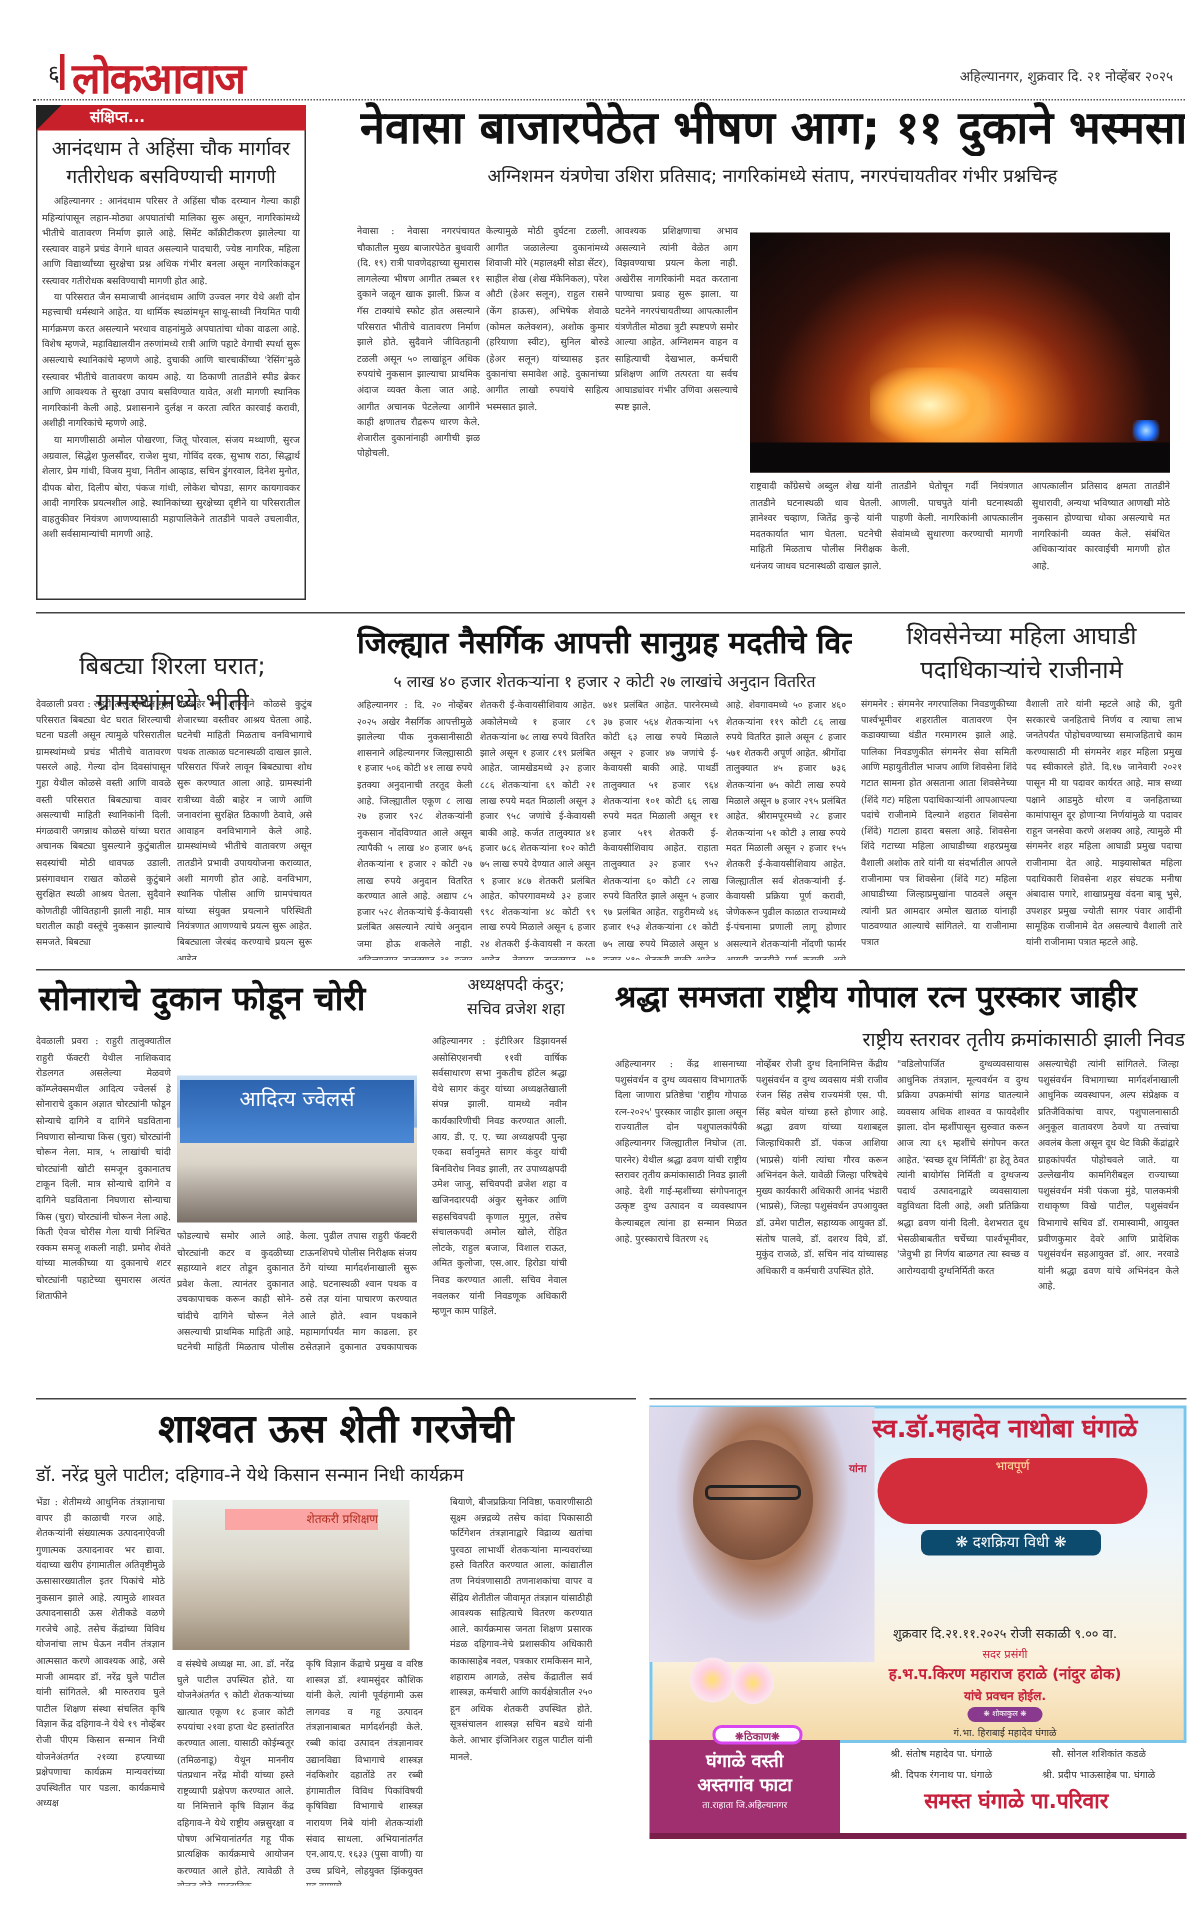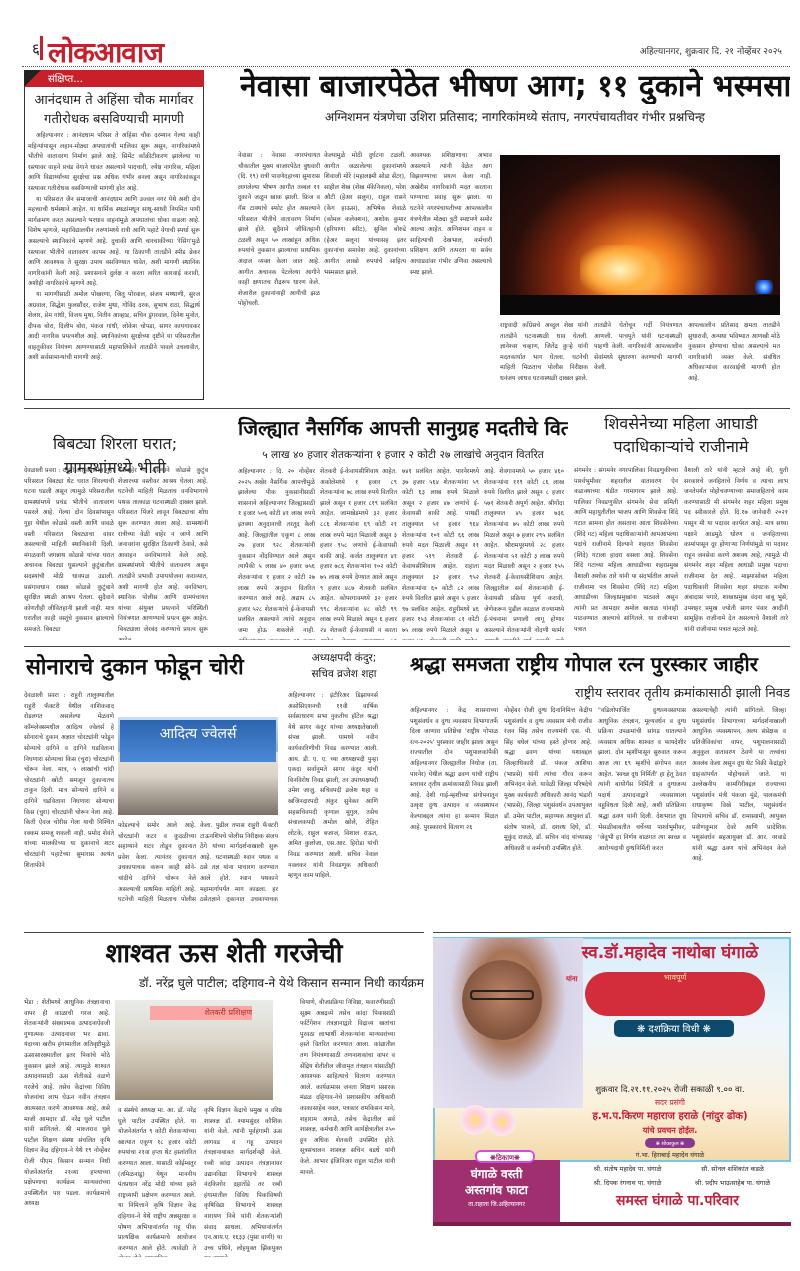--- a/index.html
+++ b/index.html
@@ -8,21 +8,21 @@
   .page-num { left: 32px; top: 38px; font-size: 15px; font-family: "DejaVu Sans", sans-serif; }
   .mast-bar { left: 40px; top: 36px; width: 3px; height: 24px; background: #c8202a; }
   .logo { left: 48px; top: 32px; font-size: 28px; font-weight: bold; color: #c8202a; font-family: "DejaVu Sans", sans-serif; letter-spacing: -1px; }
   .dateline { right: 18px; top: 44px; font-size: 9px; font-family: "DejaVu Sans", sans-serif; color: #333; margin-left: 44px; }
   .dotline { left: 22px; top: 66px; width: 768px; border-top: 1px dotted #555; }
   .col-text { font-size: 6.2px; line-height: 10.6px; color: #333; text-align: justify; }
   .col-text p { text-indent: 8px; }
   .hl-big { font-family: "DejaVu Sans", sans-serif; font-weight: bold; color: #111; }
   .hl-thin { font-family: "DejaVu Sans", sans-serif; color: #222; }
   .brief-box { left: 24px; top: 70px; width: 180px; height: 330px; border: 1px solid #333; }
-  .brief-tag { left: 24px; top: 70px; width: 180px; height: 17px; background: #c8202a; color: #fff; font-size: 10px; font-weight: normal; padding-left: 24px; line-height: 17px; font-family: "DejaVu Sans", sans-serif; }
+  .brief-tag { left: 24px; top: 70px; width: 180px; height: 17px; background: #c8202a; color: #fff; font-size: 10px; font-weight: bold; padding-left: 36px; line-height: 17px; font-family: "DejaVu Sans", sans-serif; }
   .brief-tag:before { content: ""; position: absolute; left: 0; top: 0; border-top: 17px solid #222; border-right: 17px solid transparent; }
   .brief-title { left: 26px; top: 90px; width: 176px; text-align: center; font-size: 13px; line-height: 19px; }
   .brief-body { left: 28px; top: 130px; width: 172px; }
   .hr { border-top: 1px solid #444; }
   .fire-img { left: 500px; top: 155px; width: 280px; height: 160px; background: radial-gradient(ellipse at 50% 75%, #ffd36a 0%, #f57f1f 18%, #8a2a10 40%, #2a0e0a 65%, #0c0808 100%); }
   .fire-glow { left: 580px; top: 245px; width: 80px; height: 50px; background: radial-gradient(ellipse, #fff6c0 0%, #ffb040 50%, rgba(255,120,30,0) 80%); }
   .blue-light { left: 755px; top: 280px; width: 18px; height: 14px; background: radial-gradient(circle, #aee0ff 0%, #1f6fff 50%, rgba(0,0,80,0) 90%); }
   .crowd { left: 500px; top: 295px; width: 280px; height: 20px; background: #0a0808; }
   .img-shop { left: 118px; top: 717px; width: 160px; height: 98px; background: linear-gradient(#c9dff5 0%, #8fb3dd 35%, #e8e2d8 36%, #d9d3c8 60%, #7a7067 100%); }
   .shop-sign { left: 120px; top: 720px; width: 156px; height: 42px; background: linear-gradient(#2d64b0, #4a89d6); color: #fff; font-size: 14px; text-align: center; line-height: 26px; font-family: "DejaVu Sans", sans-serif; }
@@ -105,21 +105,21 @@
 <div class="abs hl-thin" style="left:410px;top:683px;width:380px;font-size:13px;text-align:right;">राष्ट्रीय स्तरावर तृतीय क्रमांकासाठी झाली निवड</div>
 <div class="abs col-text" style="left:410px;top:705px;width:88px;height:197px;overflow:hidden;">अहिल्यानगर : केंद्र शासनाच्या पशुसंवर्धन व दुग्ध व्यवसाय विभागातर्फे दिला जाणारा प्रतिष्ठेचा 'राष्ट्रीय गोपाळ रत्न-२०२५' पुरस्कार जाहीर झाला असून राज्यातील दोन पशुपालकांपैकी अहिल्यानगर जिल्ह्यातील निघोज (ता. पारनेर) येथील श्रद्धा ढवण यांची राष्ट्रीय स्तरावर तृतीय क्रमांकासाठी निवड झाली आहे. देशी गाई-म्हशींच्या संगोपनातून उत्कृष्ट दुग्ध उत्पादन व व्यवस्थापन केल्याबद्दल त्यांना हा सन्मान मिळत आहे. पुरस्काराचे वितरण २६</div>
 <div class="abs col-text" style="left:504px;top:705px;width:88px;height:197px;overflow:hidden;">नोव्हेंबर रोजी दुग्ध दिनानिमित्त केंद्रीय पशुसंवर्धन व दुग्ध व्यवसाय मंत्री राजीव रंजन सिंह तसेच राज्यमंत्री एस. पी. सिंह बघेल यांच्या हस्ते होणार आहे. श्रद्धा ढवण यांच्या यशाबद्दल जिल्हाधिकारी डॉ. पंकज आशिया (भाप्रसे) यांनी त्यांचा गौरव करून अभिनंदन केले. यावेळी जिल्हा परिषदेचे मुख्य कार्यकारी अधिकारी आनंद भंडारी (भाप्रसे), जिल्हा पशुसंवर्धन उपआयुक्त डॉ. उमेश पाटील, सहाय्यक आयुक्त डॉ. संतोष पालवे, डॉ. दशरथ दिघे, डॉ. मुकुंद राजळे, डॉ. सचिन नांद यांच्यासह अधिकारी व कर्मचारी उपस्थित होते.</div>
 <div class="abs col-text" style="left:598px;top:705px;width:88px;height:197px;overflow:hidden;">"वडिलोपार्जित दुग्धव्यवसायास आधुनिक तंत्रज्ञान, मूल्यवर्धन व दुग्ध प्रक्रिया उपक्रमांची सांगड घातल्याने व्यवसाय अधिक शाश्वत व फायदेशीर झाला. दोन म्हशींपासून सुरुवात करून आज त्या ६९ म्हशींचे संगोपन करत आहेत. 'स्वच्छ दूध निर्मिती' हा हेतू ठेवत त्यांनी बायोगॅस निर्मिती व दुग्धजन्य पदार्थ उत्पादनाद्वारे व्यवसायाला वहुविधता दिली आहे, अशी प्रतिक्रिया श्रद्धा ढवण यांनी दिली. देशभरात दूध भेसळीबाबतीत चर्चेच्या पार्श्वभूमीवर, 'जेवुभी हा निर्णय बाळगत त्या स्वच्छ व आरोग्यदायी दुग्धनिर्मिती करत</div>
 <div class="abs col-text" style="left:692px;top:705px;width:94px;height:197px;overflow:hidden;">असल्याचेही त्यांनी सांगितले. जिल्हा पशुसंवर्धन विभागाच्या मार्गदर्शनाखाली आधुनिक व्यवस्थापन, अल्प संप्रेक्षक व प्रतिजैविकांचा वापर, पशुपालनासाठी अनुकूल वातावरण ठेवणे या तत्त्वांचा अवलंब केला असून दूध थेट विक्री केंद्रांद्वारे ग्राहकांपर्यंत पोहोचवले जाते. या उल्लेखनीय कामगिरीबद्दल राज्याच्या पशुसंवर्धन मंत्री पंकजा मुंडे, पालकमंत्री राधाकृष्ण विखे पाटील, पशुसंवर्धन विभागाचे सचिव डॉ. रामास्वामी, आयुक्त प्रवीणकुमार देवरे आणि प्रादेशिक पशुसंवर्धन सहआयुक्त डॉ. आर. नरवाडे यांनी श्रद्धा ढवण यांचे अभिनंदन केले आहे.</div>
 
 <div class="abs hr" style="left:24px;top:932px;width:400px;"></div>
 <div class="abs hr" style="left:433px;top:932px;width:358px;"></div>
 
 <div class="abs hl-big" style="left:24px;top:936px;width:400px;font-size:26px;line-height:34px;text-align:center;">शाश्वत ऊस शेती गरजेची</div>
-<div class="abs hl-thin" style="left:24px;top:974px;width:400px;font-size:12px;text-align:right;">डॉ. नरेंद्र घुले पाटील; दहिगाव-ने येथे किसान सन्मान निधी कार्यक्रम</div>
+<div class="abs hl-thin" style="left:24px;top:974px;width:400px;font-size:12px;text-align:left;">डॉ. नरेंद्र घुले पाटील; दहिगाव-ने येथे किसान सन्मान निधी कार्यक्रम</div>
 <div class="abs col-text" style="left:24px;top:997px;width:86px;height:260px;overflow:hidden;">भेंडा : शेतीमध्ये आधुनिक तंत्रज्ञानाचा वापर ही काळाची गरज आहे. शेतकऱ्यांनी संख्यात्मक उत्पादनाऐवजी गुणात्मक उत्पादनावर भर द्यावा. यंदाच्या खरीप हंगामातील अतिवृष्टीमुळे ऊसासारख्यातील इतर पिकांचे मोठे नुकसान झाले आहे. त्यामुळे शाश्वत उत्पादनासाठी ऊस शेतीकडे वळणे गरजेचे आहे. तसेच केंद्रांच्या विविध योजनांचा लाभ घेऊन नवीन तंत्रज्ञान आत्मसात करणे आवश्यक आहे, असे माजी आमदार डॉ. नरेंद्र घुले पाटील यांनी सांगितले. श्री मारुतराव घुले पाटील शिक्षण संस्था संचलित कृषि विज्ञान केंद्र दहिगाव-ने येथे १९ नोव्हेंबर रोजी पीएम किसान सन्मान निधी योजनेअंतर्गत २१व्या हप्त्याच्या प्रक्षेपणाचा कार्यक्रम मान्यवरांच्या उपस्थितीत पार पडला. कार्यक्रमाचे अध्यक्ष</div>
 <div class="abs img-farm"></div>
 <div class="abs" style="left:150px;top:1006px;width:102px;height:14px;background:#fca5a5;color:#b03020;font-size:8px;text-align:right;line-height:14px;font-family:'DejaVu Sans',sans-serif;">शेतकरी प्रशिक्षण</div>
 <div class="abs col-text" style="left:118px;top:1105px;width:78px;height:152px;overflow:hidden;">व संस्थेचे अध्यक्ष मा. आ. डॉ. नरेंद्र घुले पाटील उपस्थित होते. या योजनेअंतर्गत ९ कोटी शेतकऱ्यांच्या खात्यात एकूण १८ हजार कोटी रुपयांचा २१वा हप्ता थेट हस्तांतरित करण्यात आला. यासाठी कोईम्बतूर (तमिळनाडू) येथून माननीय पंतप्रधान नरेंद्र मोदी यांच्या हस्ते राष्ट्रव्यापी प्रक्षेपण करण्यात आले. या निमित्ताने कृषि विज्ञान केंद्र दहिगाव-ने येथे राष्ट्रीय अन्नसुरक्षा व पोषण अभियानांतर्गत गहू पीक प्रात्यक्षिक कार्यक्रमाचे आयोजन करण्यात आले होते. त्यावेळी ते बोलत होते. प्रास्ताविक</div>
 <div class="abs col-text" style="left:204px;top:1105px;width:78px;height:152px;overflow:hidden;">कृषि विज्ञान केंद्राचे प्रमुख व वरिष्ठ शास्त्रज्ञ डॉ. श्यामसुंदर कौशिक यांनी केले. त्यांनी पूर्वहंगामी ऊस लागवड व गहू उत्पादन तंत्रज्ञानाबाबत मार्गदर्शनही केले. रब्बी कांदा उत्पादन तंत्रज्ञानावर उद्यानविद्या विभागाचे शास्त्रज्ञ नंदकिशोर दहातोंडे तर रब्बी हंगामातील विविध पिकांविषयी कृषिविद्या विभागाचे शास्त्रज्ञ नारायण निबे यांनी शेतकऱ्यांशी संवाद साधला. अभियानांतर्गत एन.आय.ए. १६३३ (पुसा वाणी) या उच्च प्रथिने, लोहयुक्त झिंकयुक्त गहू वाणाचे</div>
 <div class="abs col-text" style="left:300px;top:997px;width:95px;height:260px;overflow:hidden;">बियाणे, बीजप्रक्रिया निविष्ठा, फवारणीसाठी सूक्ष्म अन्नद्रव्ये तसेच कांदा पिकासाठी फर्टिगेशन तंत्रज्ञानाद्वारे विद्राव्य खतांचा पुरवठा लाभार्थी शेतकऱ्यांना मान्यवरांच्या हस्ते वितरित करण्यात आला. कांद्यातील तण नियंत्रणासाठी तणनाशकांचा वापर व सेंद्रिय शेतीतील जीवामृत तंत्रज्ञान यांसाठीही आवश्यक साहित्याचे वितरण करण्यात आले. कार्यक्रमास जनता शिक्षण प्रसारक मंडळ दहिगाव-नेचे प्रशासकीय अधिकारी काकासाहेब नवल, पत्रकार रामकिसन माने, शहाराम आगळे, तसेच केंद्रातील सर्व शास्त्रज्ञ, कर्मचारी आणि कार्यक्षेत्रातील २५० हून अधिक शेतकरी उपस्थित होते. सूत्रसंचालन शास्त्रज्ञ सचिन बडधे यांनी केले. आभार इंजिनिअर राहुल पाटील यांनी मानले.</div>
 
 <div class="abs ad" style="height:225px;"></div>
 <div class="abs ad-photo"></div>
 <div class="abs" style="left:462px;top:960px;width:80px;height:80px;border-radius:50%;background:radial-gradient(circle at 50% 45%, #b98466 0%, #8c5c44 55%, #6a4636 100%);"></div>

